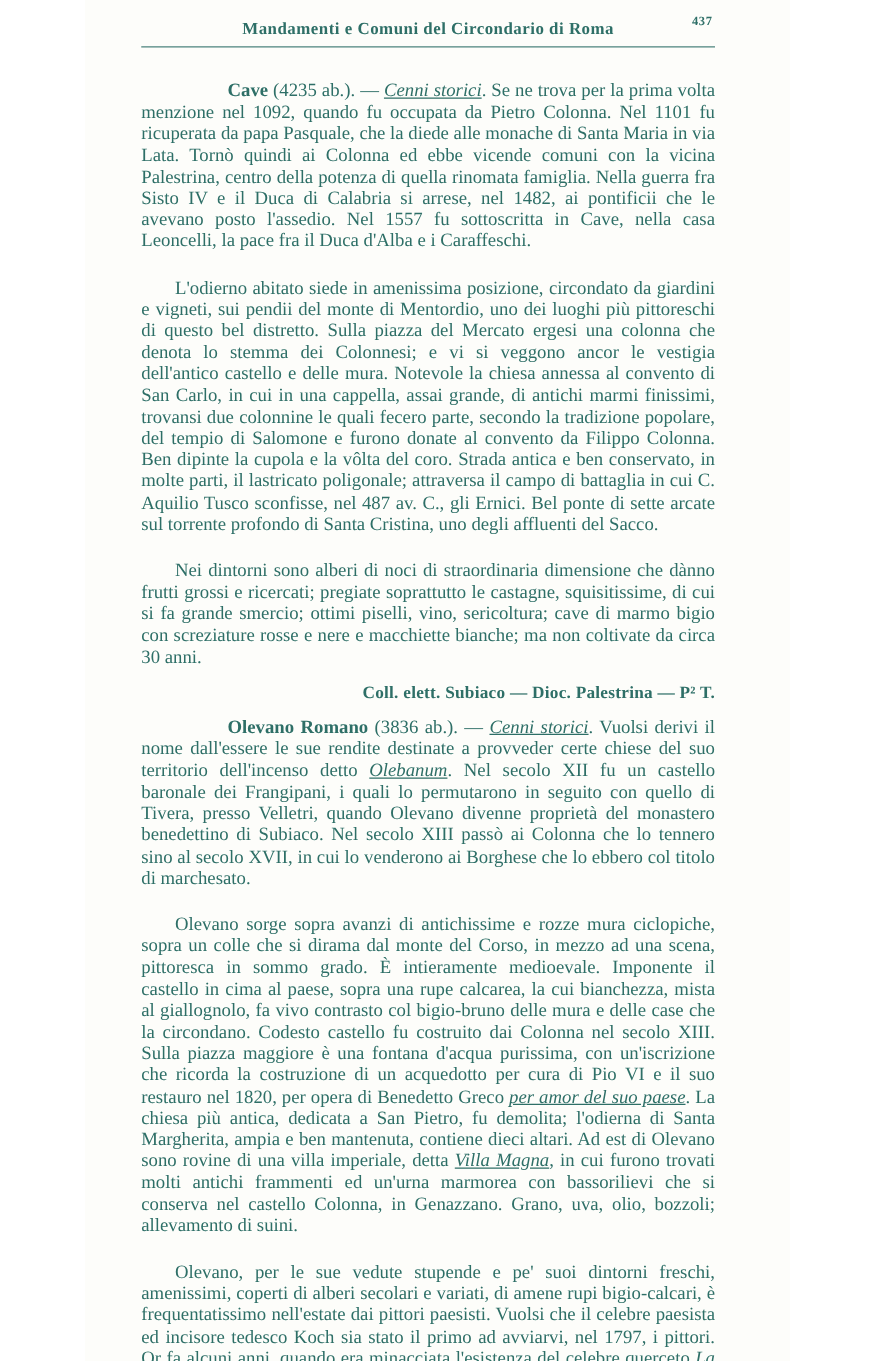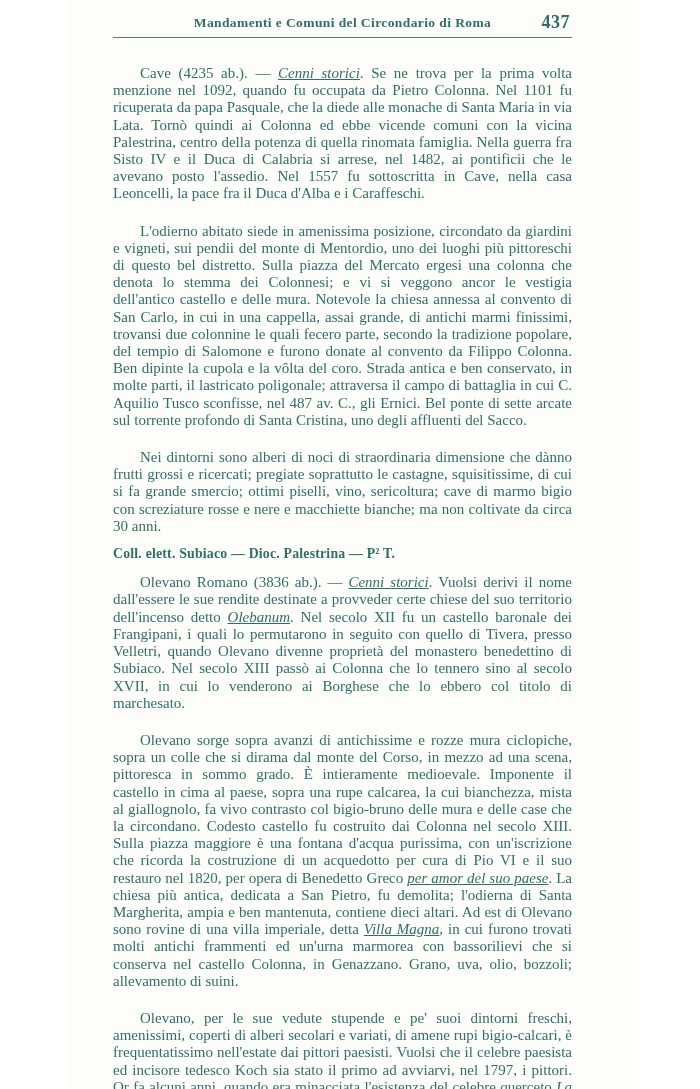--- a/index.html
+++ b/index.html
@@ -28,21 +28,21 @@
     font-size: 13.5px;
     font-weight: bold;
     letter-spacing: 0.4px;
     color: var(--ink);
     padding: 2px 0 0 0;
   }
   .page-num {
     position: absolute;
     right: 2px;
     top: -1px;
-    font-size: 18px;
+    font-size: 10px;
     font-weight: bold;
     letter-spacing: 0.5px;
   }
   .head-rule {
     height: 1px;
     background: var(--ink);
     opacity: 0.85;
     margin-top: 6px;
   }
   .body-text {
@@ -52,28 +52,28 @@
     text-align: justify;
     color: var(--ink);
   }
   .para {
     margin: 0;
     text-indent: 27px;
   }
   .para + .para { margin-top: 20px; }
   .entry-footer {
     margin: 10px 0 12px 0;
-    text-align: left;
+    text-align: right;
     text-indent: 0;
     font-weight: bold;
     font-size: 13.8px;
     letter-spacing: 0.2px;
   }
   .entry + .entry { margin-top: 6px; }
-  .seg-b { font-weight: normal; }
+  .seg-b { font-weight: bold; margin-left: 42px; }
   .seg-i { font-style: italic; text-decoration: underline; }
 </style>
 </head>
 <body>
 
 <div class="page">
 
   <header class="running-head">
     <span class="head-title">Mandamenti e Comuni del Circondario di Roma</span>
     <span class="page-num">437</span>

